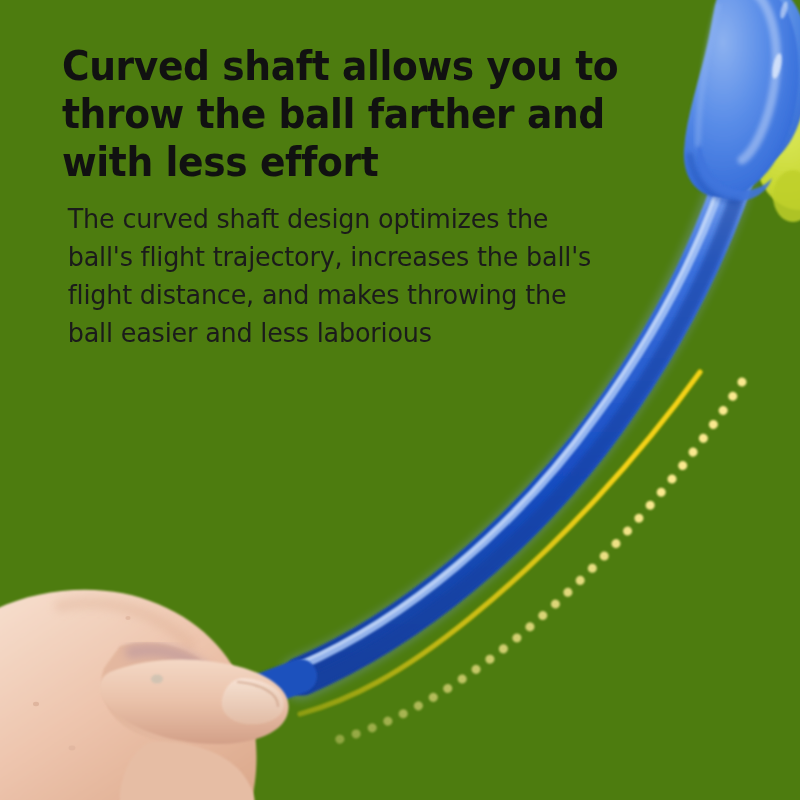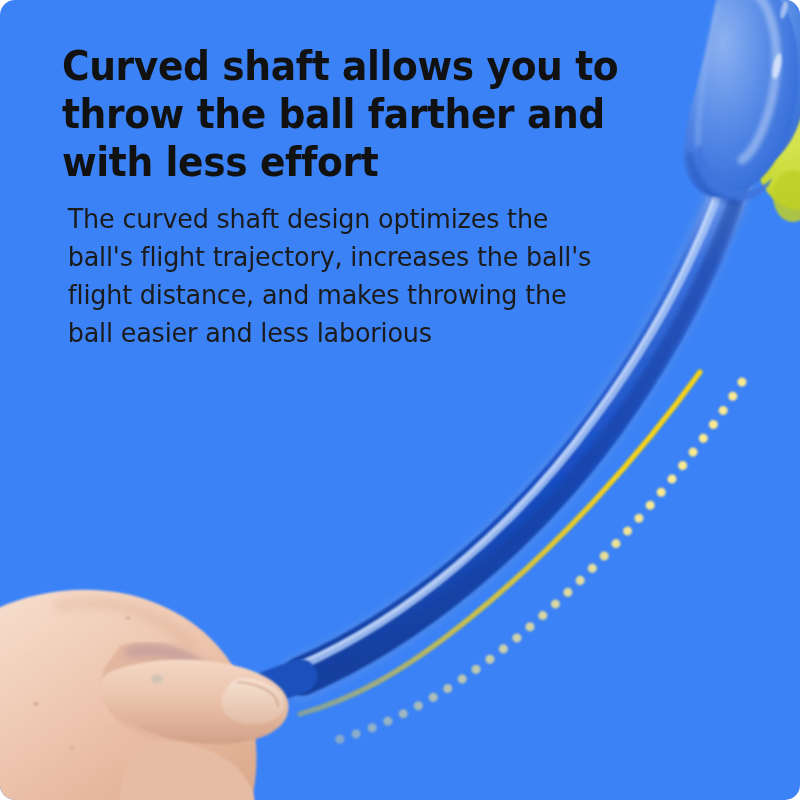--- a/index.html
+++ b/index.html
@@ -4,24 +4,23 @@
 <style>
   html, body {
     margin: 0;
     padding: 0;
     background: #ffffff;
   }
   #stage {
     position: relative;
     width: 800px;
     height: 800px;
-    background: #3b82f6;
+    background: #4d7c0f;
     overflow: hidden;
     font-family: "DejaVu Sans", sans-serif;
-    border-radius: 15px;
   }
 
   
   #art {
     position: absolute;
     left: 0; top: 0;
     width: 800px; height: 800px;
   }
 
   

